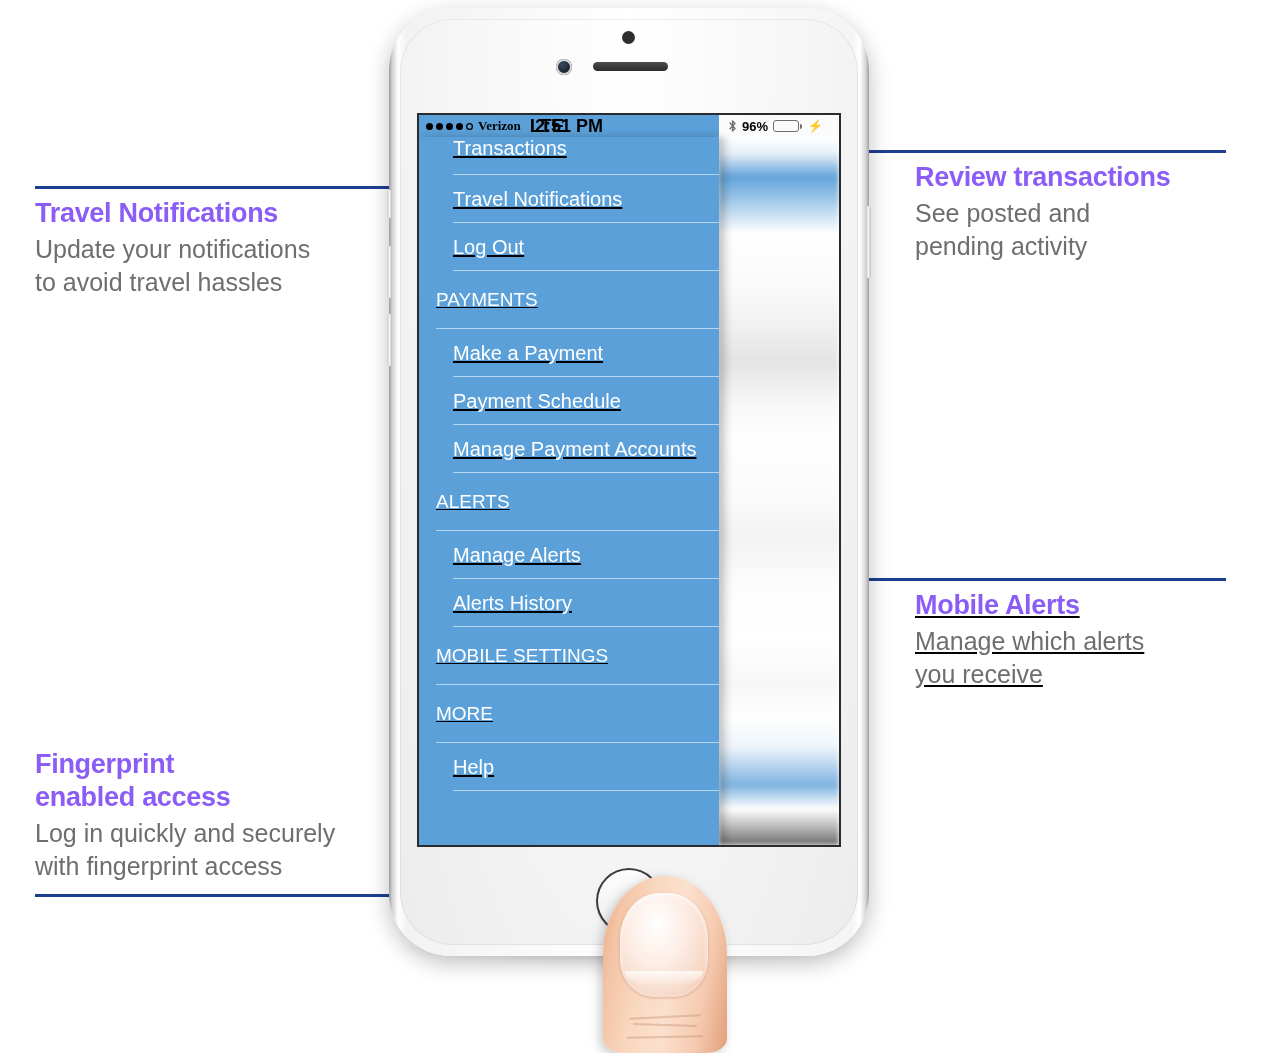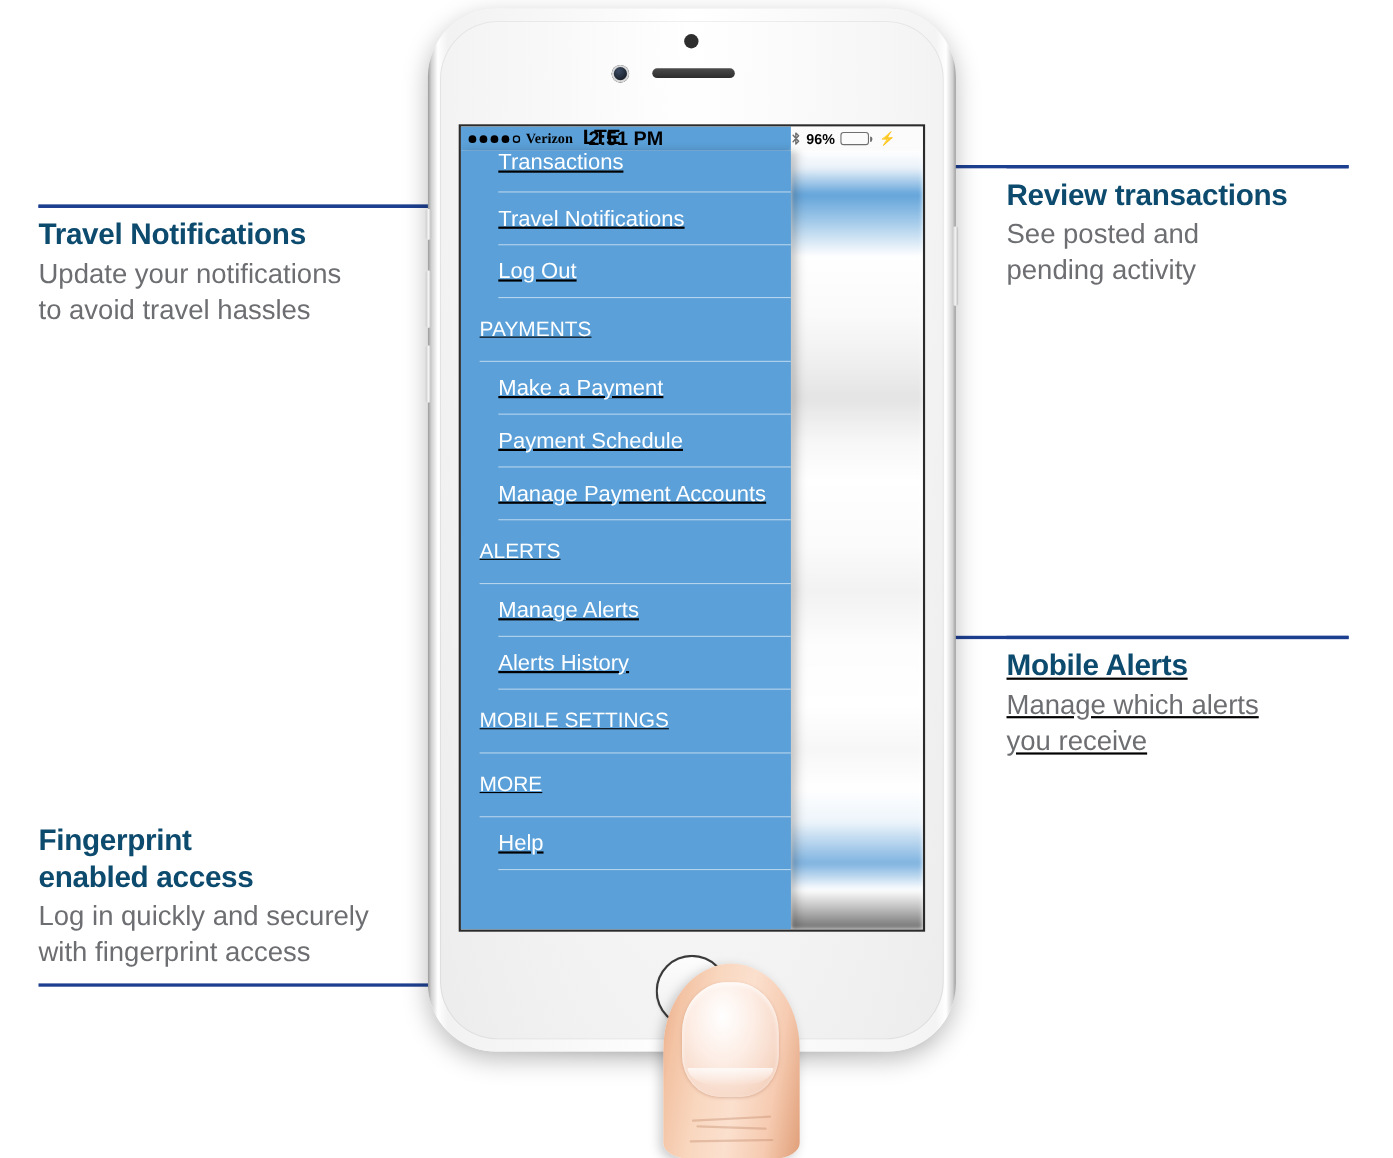--- a/index.html
+++ b/index.html
@@ -20,21 +20,21 @@
   }
 
   
   .callout { position: absolute; }
   .callout .rule {
     height: 3px;
     background: #1d3f8f;
     width: 100%;
   }
   .callout .title {
-    color: #0c4a6e;
+    color: #8b5cf6;
     font-weight: bold;
     font-size: 27px;
     line-height: 33px;
     letter-spacing: -0.3px;
     margin-top: 8px;
     white-space: pre-line;
   }
   .callout .body {
     color: #6d6e71;
     font-size: 25px;
@@ -182,21 +182,21 @@
     align-items: center;
     padding-left: 7px;
     position: relative;
   }
   #status-right {
     flex: 1;
     background: #fbfbfb;
     height: 22px;
     display: flex;
     align-items: center;
-    justify-content: flex-start;
+    justify-content: flex-end;
     padding-right: 16px;
     gap: 5px;
   }
   .sig-dots { display: flex; gap: 3px; align-items: center; margin-right: 5px; }
   .sig-dots i { width: 7px; height: 7px; border-radius: 50%; background: #000; display: block; }
   .sig-dots i.hollow { background: transparent; box-shadow: inset 0 0 0 1.3px #000; }
   #carrier-name { font-size: 13px; font-family: Liberation Serif, serif; }
   #net-type { font-size: 19px; margin-left: 9px; }
   #status-time {
     position: absolute;

